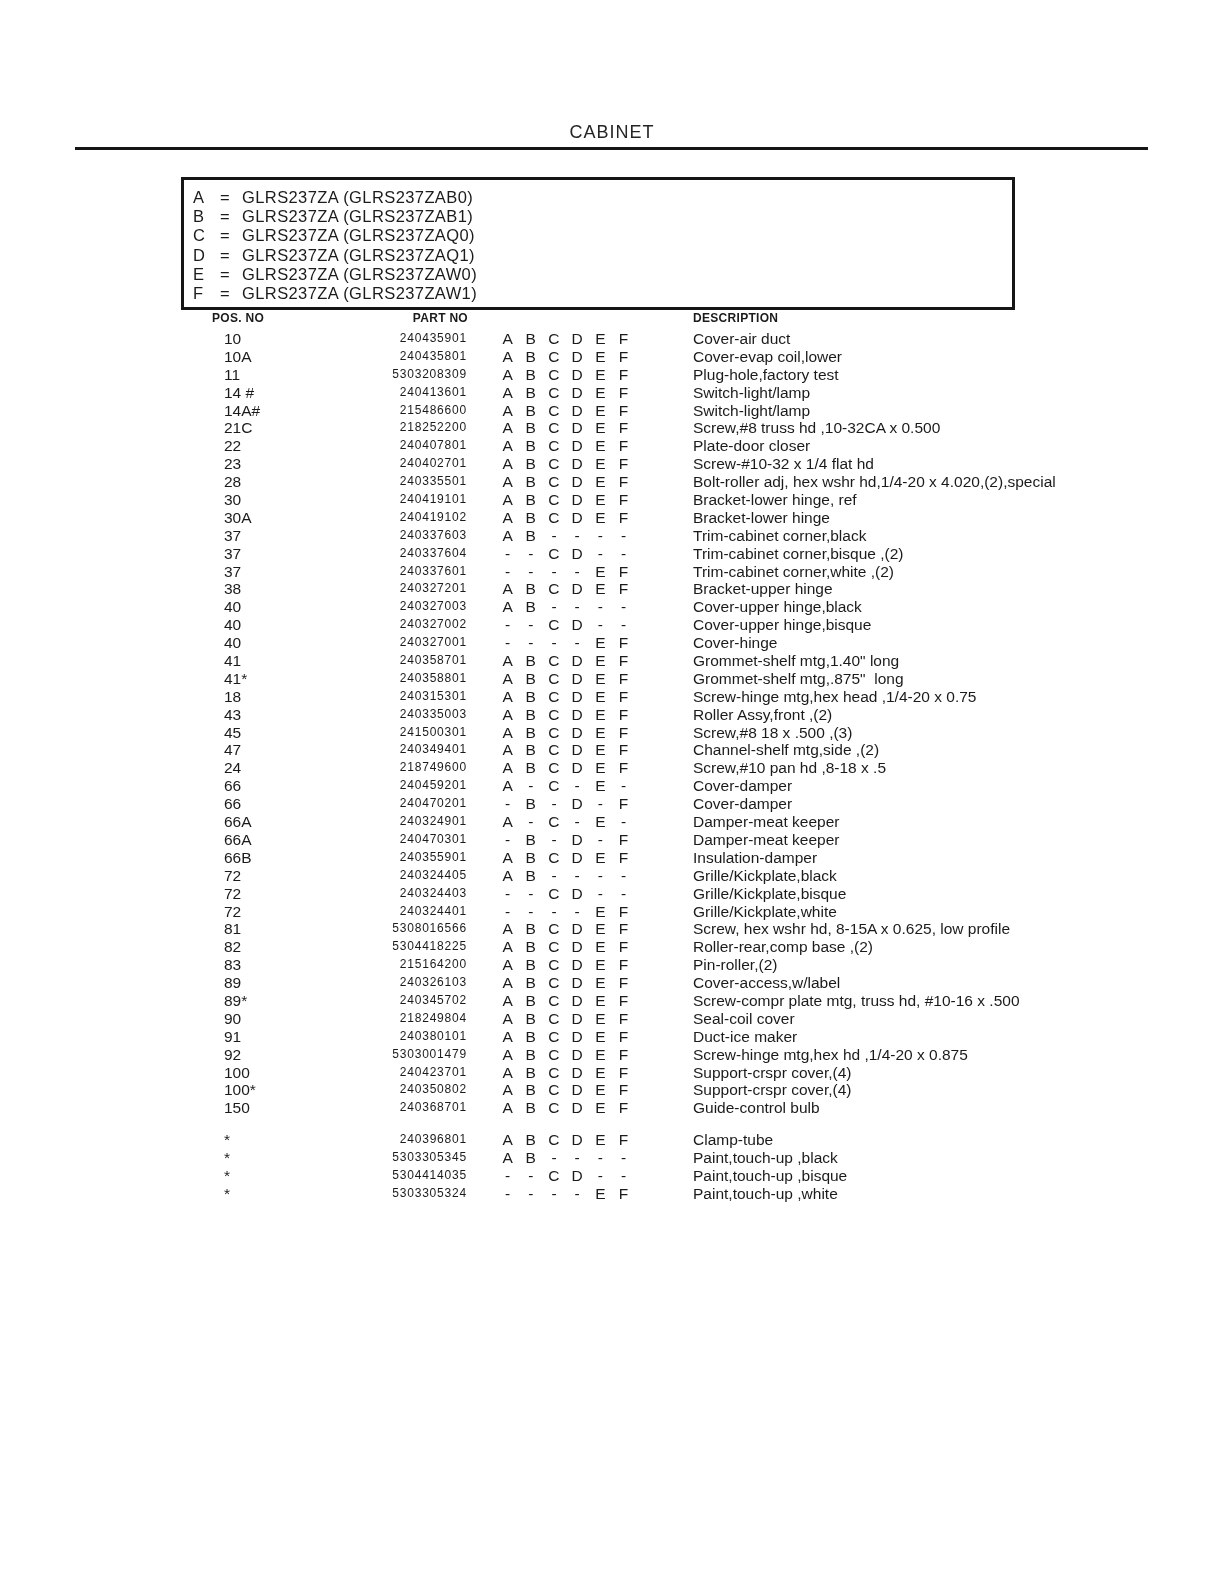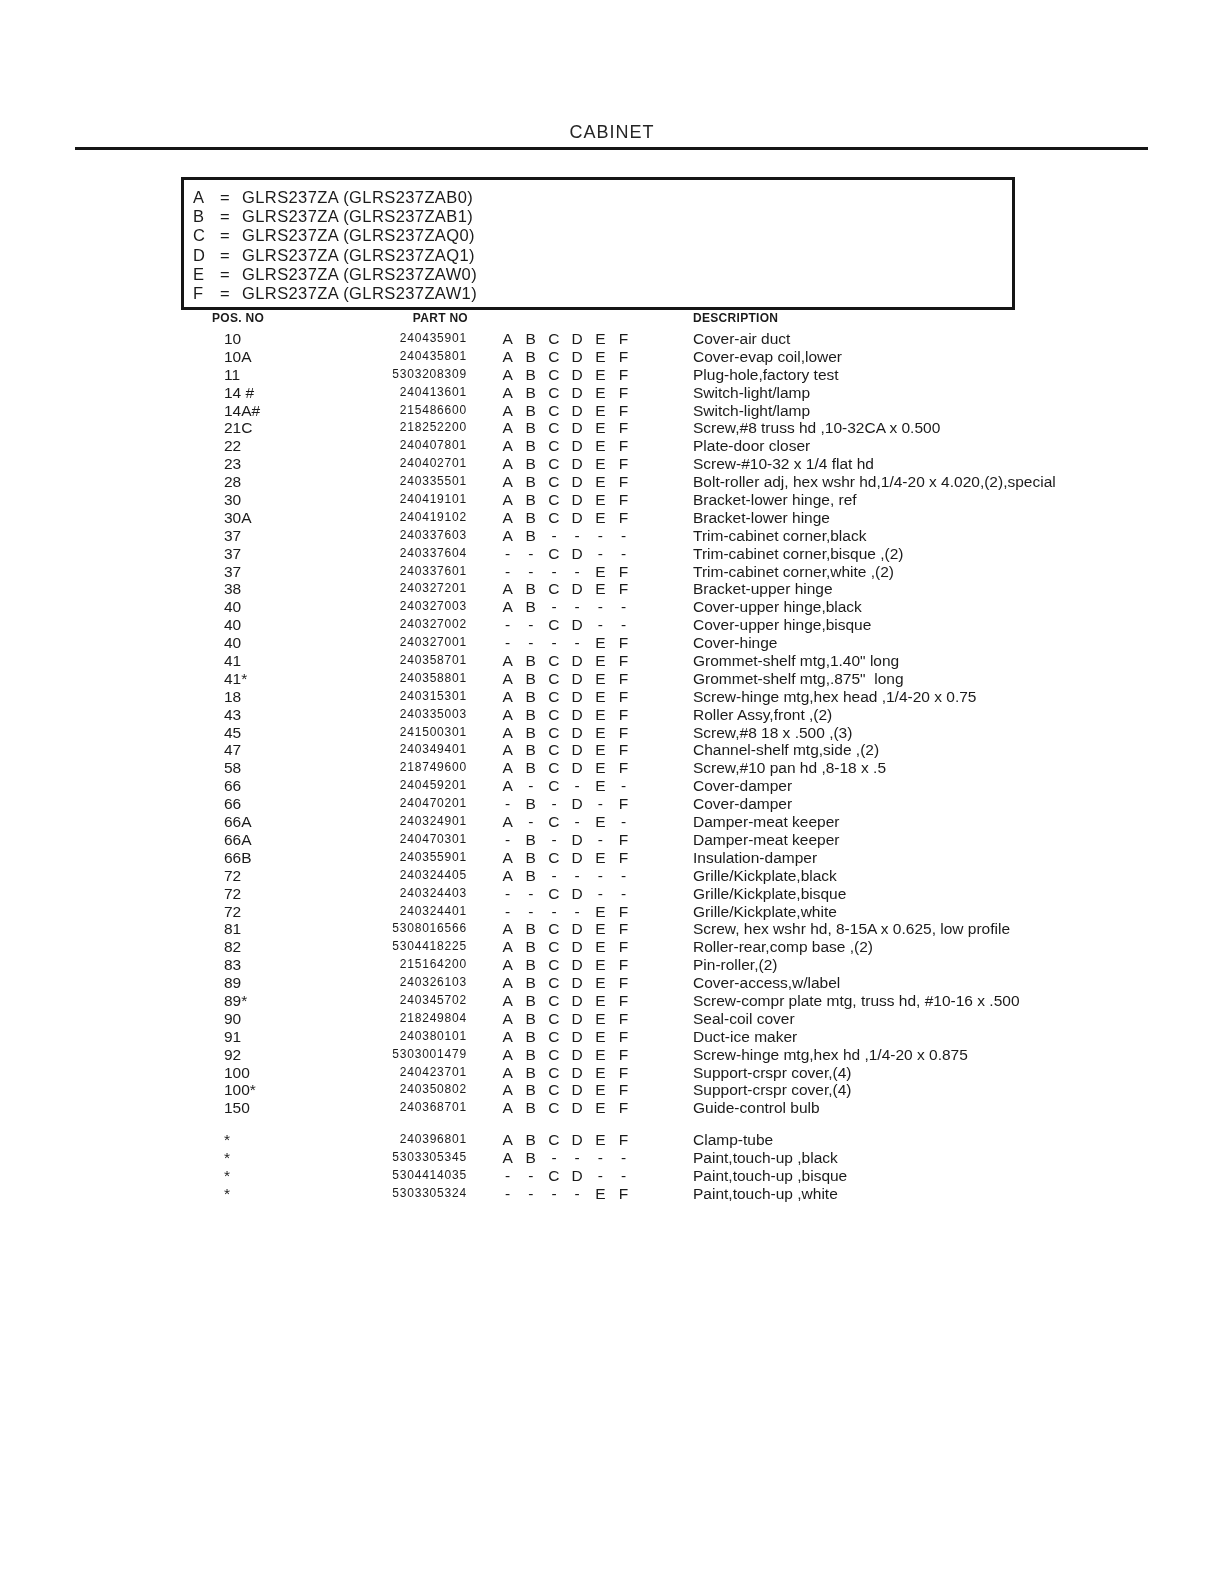--- a/index.html
+++ b/index.html
@@ -401,21 +401,21 @@
           <span class="c-flag">B</span>
           <span class="c-flag">C</span>
           <span class="c-flag">D</span>
           <span class="c-flag">E</span>
           <span class="c-flag">F</span>
         </span>
     <span class="c-desc">Channel-shelf mtg,side ,(2)</span>
   </div>
 
   <div class="row">
-    <span class="c-pos">58</span>
+    <span class="c-pos">24</span>
     <span class="c-part">218749600</span>
     <span class="c-models">
           <span class="c-flag">A</span>
           <span class="c-flag">B</span>
           <span class="c-flag">C</span>
           <span class="c-flag">D</span>
           <span class="c-flag">E</span>
           <span class="c-flag">F</span>
         </span>
     <span class="c-desc">Screw,#10 pan hd ,8-18 x .5</span>

